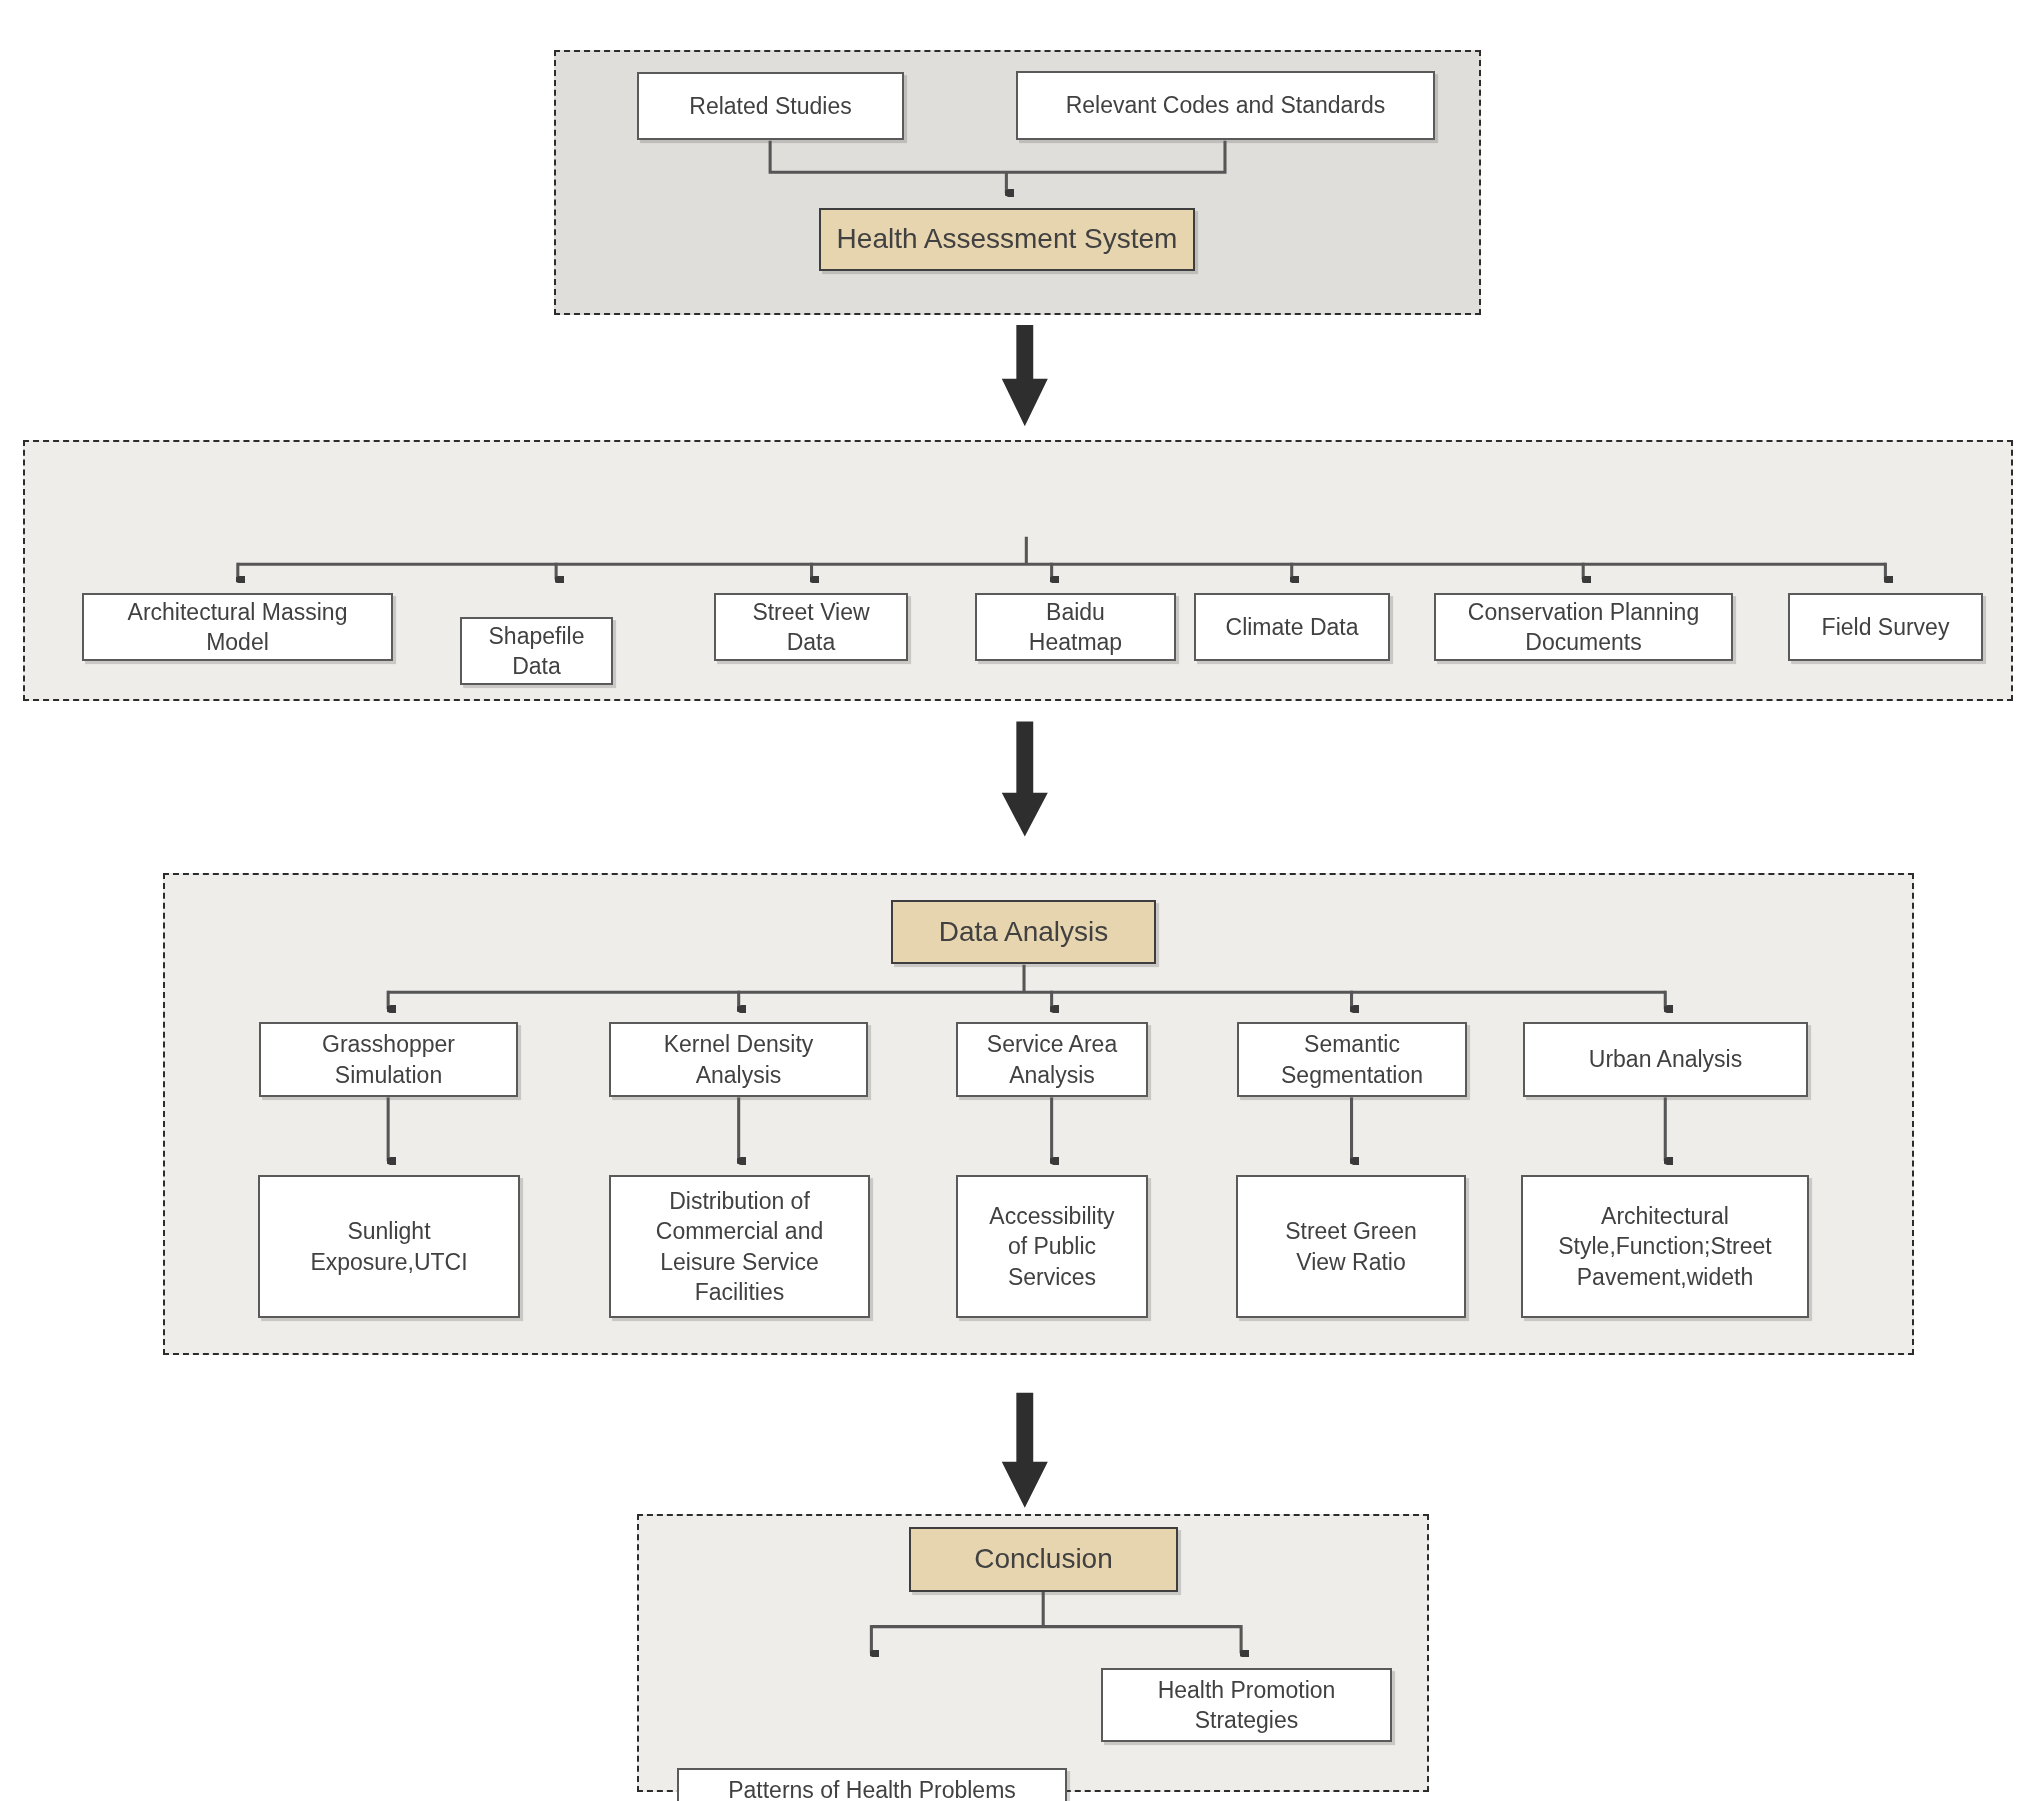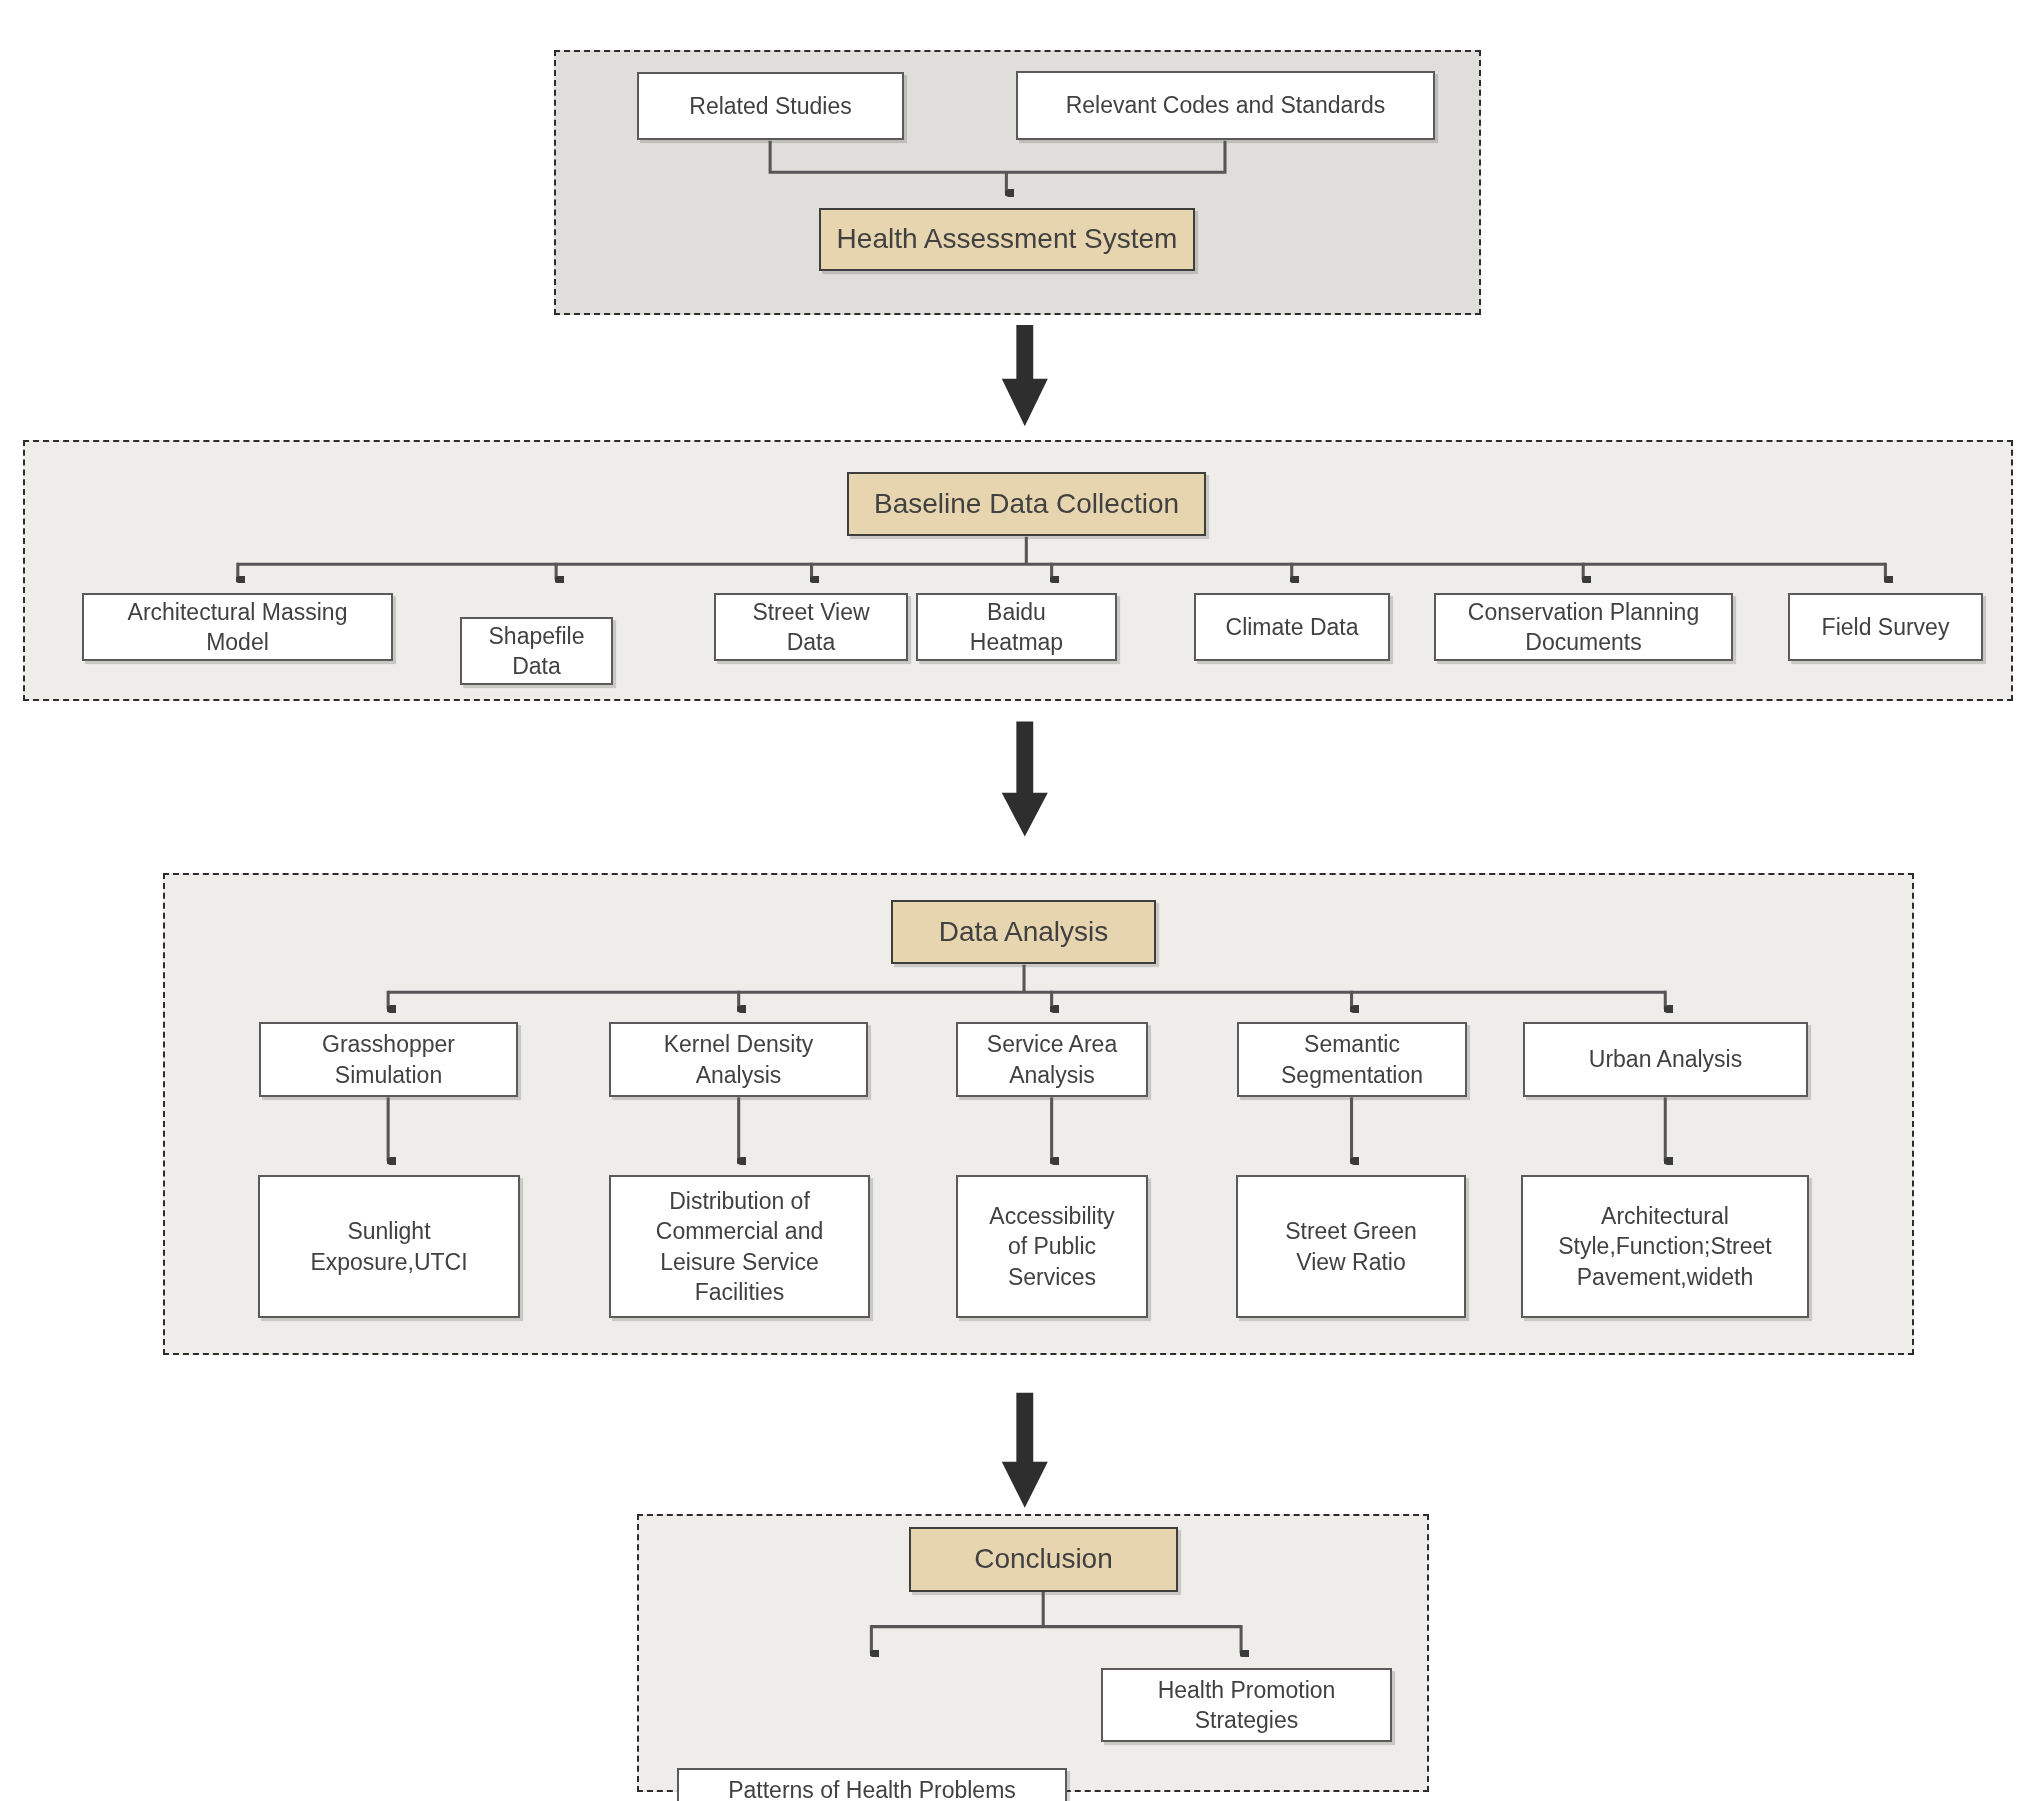--- a/index.html
+++ b/index.html
@@ -104,36 +104,33 @@
   <div class="node white" style="left:637px;top:60px;width:267px;height:68px">
     <span>Related Studies</span>
   </div>
   <div class="node white" style="left:1016px;top:59px;width:419px;height:69px">
     <span>Relevant Codes and Standards</span>
   </div>
   <div class="node tan" style="left:819px;top:196px;width:376px;height:63px">
     <span>Health Assessment System</span>
   </div>
 
-  <div class="node tan" style="left:847px;top:460px;width:359px;height:64px">
-    <span>Baseline Data Collection</span>
-  </div>
   <div class="node white" style="left:82px;top:581px;width:311px;height:68px">
     <span>Architectural Massing
 Model</span>
   </div>
   <div class="node white" style="left:460px;top:605px;width:153px;height:68px">
     <span>Shapefile
 Data</span>
   </div>
   <div class="node white" style="left:714px;top:581px;width:194px;height:68px">
     <span>Street View
 Data</span>
   </div>
-  <div class="node white" style="left:916px;top:581px;width:201px;height:68px">
+  <div class="node white" style="left:975px;top:581px;width:201px;height:68px">
     <span>Baidu
 Heatmap</span>
   </div>
   <div class="node white" style="left:1194px;top:581px;width:196px;height:68px">
     <span>Climate Data</span>
   </div>
   <div class="node white" style="left:1434px;top:581px;width:299px;height:68px">
     <span>Conservation Planning
 Documents</span>
   </div>

